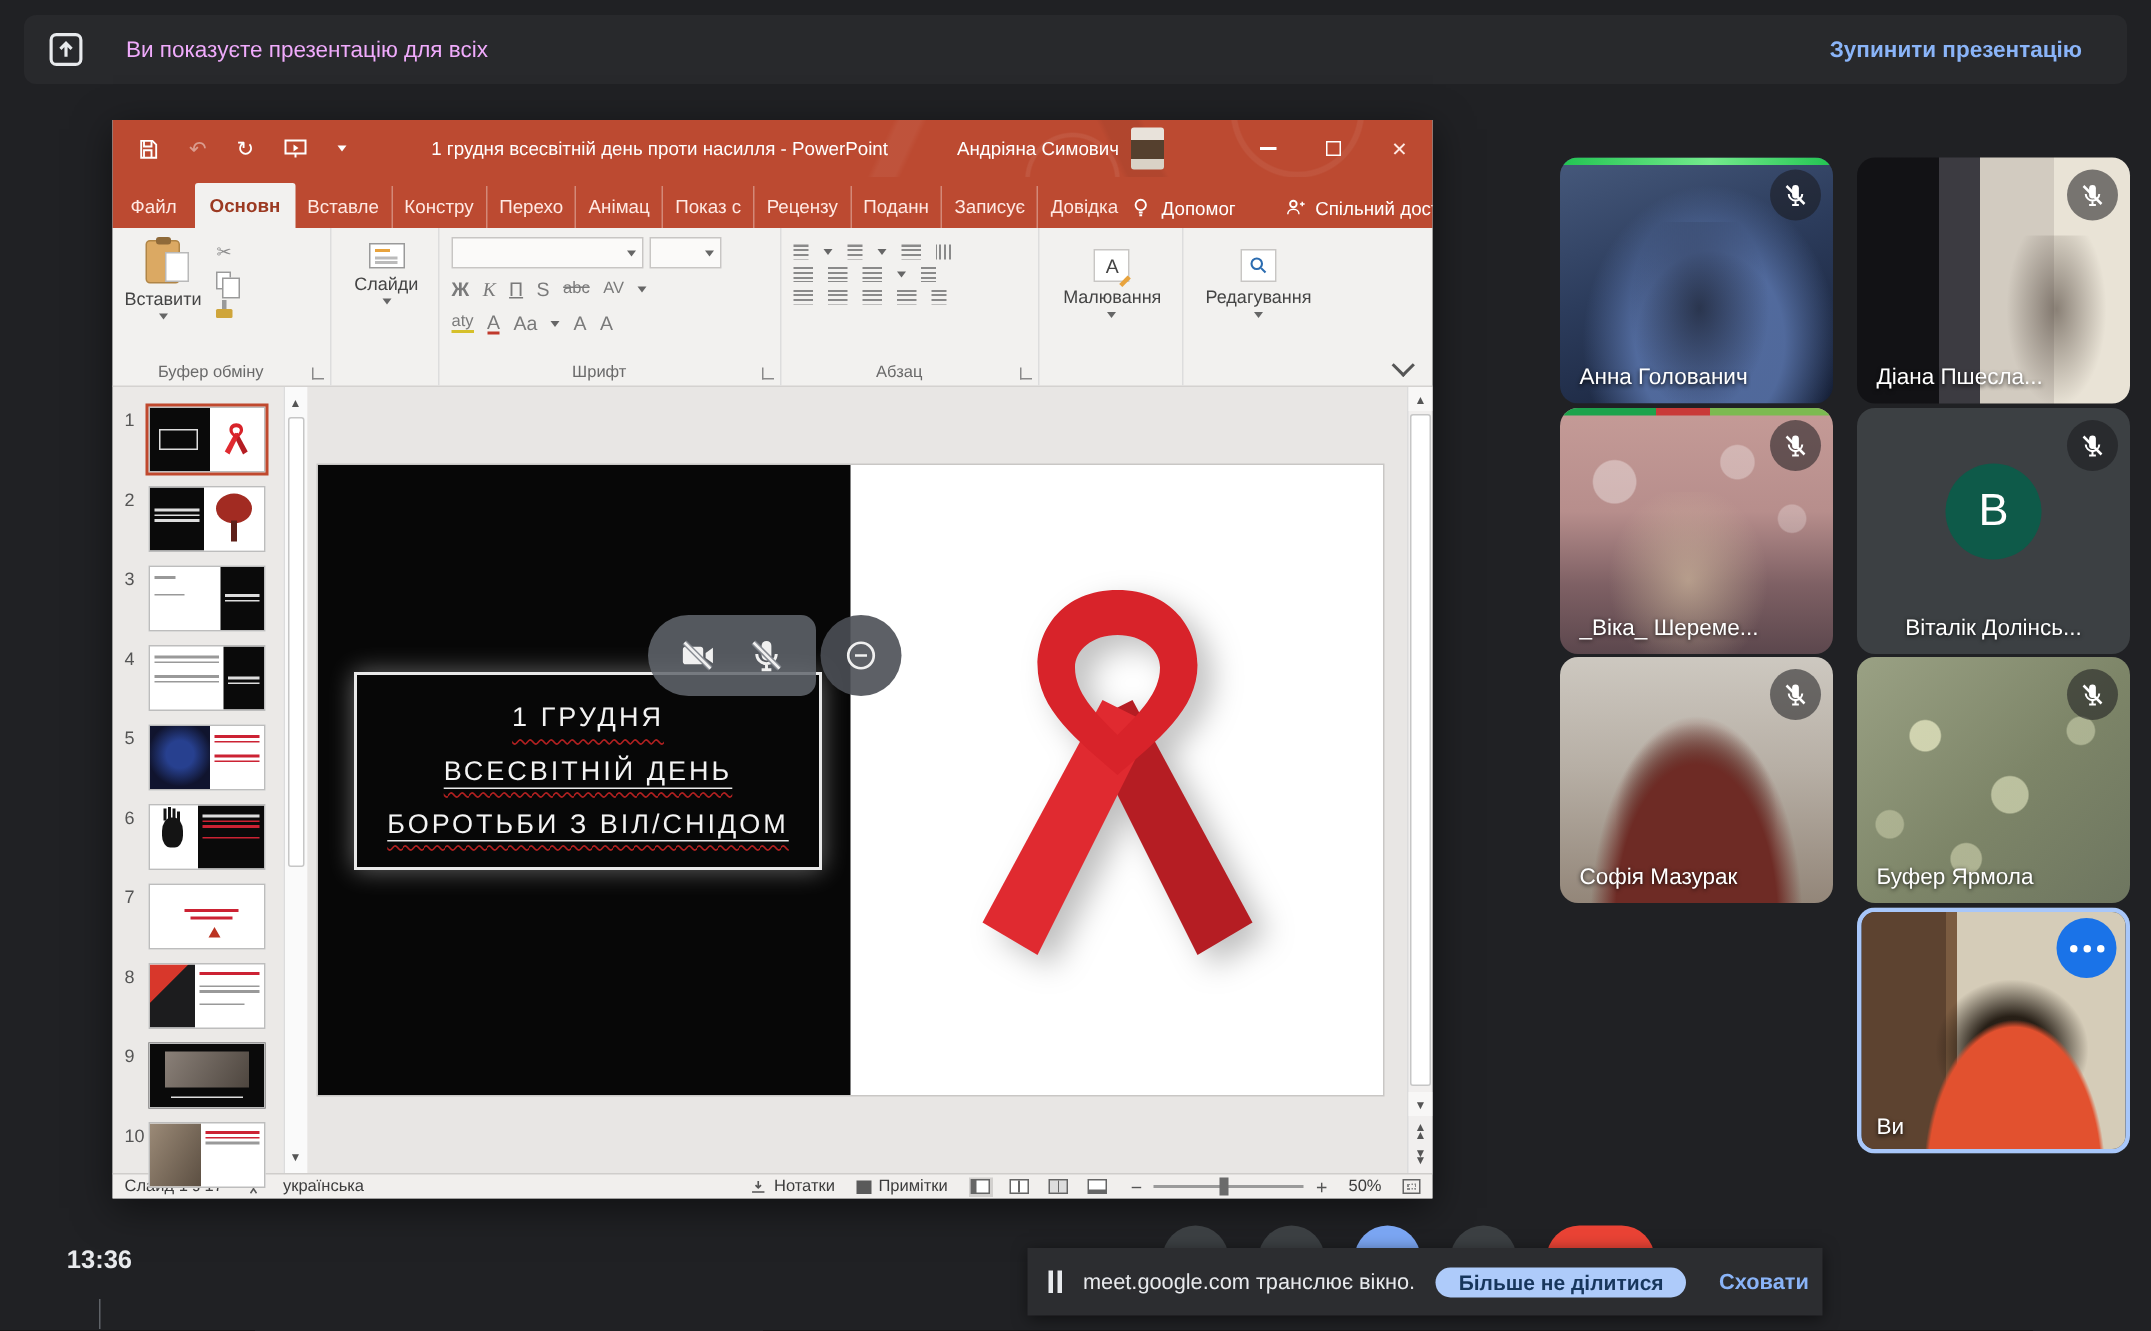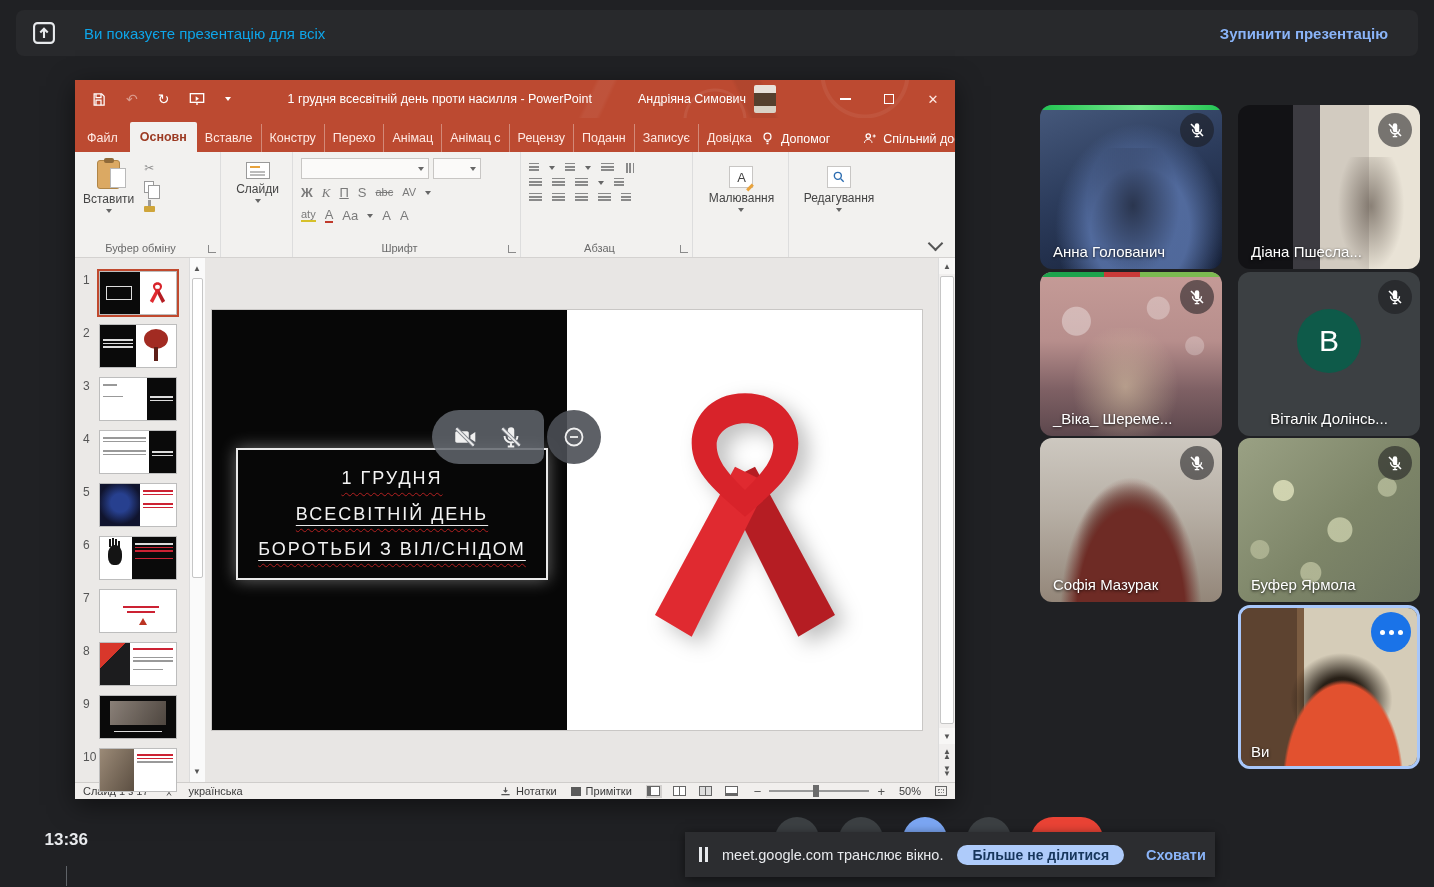--- a/index.html
+++ b/index.html
@@ -2,21 +2,21 @@
 <html><head>
 <meta charset="utf-8">
 <style>
   html,body{margin:0;padding:0;background:#111;}
   *{box-sizing:border-box;font-family:"Liberation Sans",sans-serif;}
   .stage{position:relative;width:1434px;height:887px;background:#202124;overflow:hidden;}
 
   
   .banner{position:absolute;left:16px;top:10px;width:1402px;height:46px;background:#28292c;border-radius:8px;display:flex;align-items:center;padding:0 24px 0 14px;}
   .banner .present-ic{width:28px;height:28px;margin-right:26px;}
-  .banner .msg{color:#0ea5e9;font-size:15px;}
+  .banner .msg{color:#f0abfc;font-size:15px;}
   .banner .spacer{flex:1;}
   .banner .stopbtn{color:#8ab4f8;font-size:15px;font-weight:600;cursor:pointer;background:none;border:none;}
 
   
   .ppt{position:absolute;left:75px;top:80px;width:880px;height:719px;background:#f2f1ef;box-shadow:0 6px 24px rgba(0,0,0,.5);overflow:hidden;}
   .ppt-titlebar{position:relative;height:38px;background:#bc4a31;display:flex;align-items:center;color:#fff;overflow:hidden;}
   .ppt-titlebar .pattern{position:absolute;inset:0;background:
      radial-gradient(circle at 640px 40px, transparent 28px, rgba(255,255,255,.07) 29px, rgba(255,255,255,.07) 31px, transparent 32px),
      radial-gradient(circle at 790px -6px, transparent 40px, rgba(255,255,255,.06) 41px, rgba(255,255,255,.06) 44px, transparent 45px),
      linear-gradient(115deg, transparent 58%, rgba(255,255,255,.05) 58.5%, rgba(255,255,255,.05) 60%, transparent 60.5%),
@@ -209,21 +209,21 @@
       </div>
     </div>
 
     <div class="ppt-tabs">
       <span class="tab first">Файл</span>
       <span class="tab sel">Основн</span>
       <span class="tab">Вставле</span>
       <span class="tab">Констру</span>
       <span class="tab">Перехо</span>
       <span class="tab">Анімац</span>
-      <span class="tab">Анімац с</span>
+      <span class="tab">Показ с</span>
       <span class="tab">Рецензу</span>
       <span class="tab">Поданн</span>
       <span class="tab">Записує</span>
       <span class="tab nob">Довідка</span>
       <div class="tabs-right">
         <svg class="bulb-ic" viewBox="0 0 24 24" fill="none" stroke="#fff" stroke-width="2">
             <circle cx="12" cy="9" r="5.5"></circle>
             <path d="M10 17h4M10.5 20h3"></path>
           </svg>
         <span class="lbl">Допомог</span>

